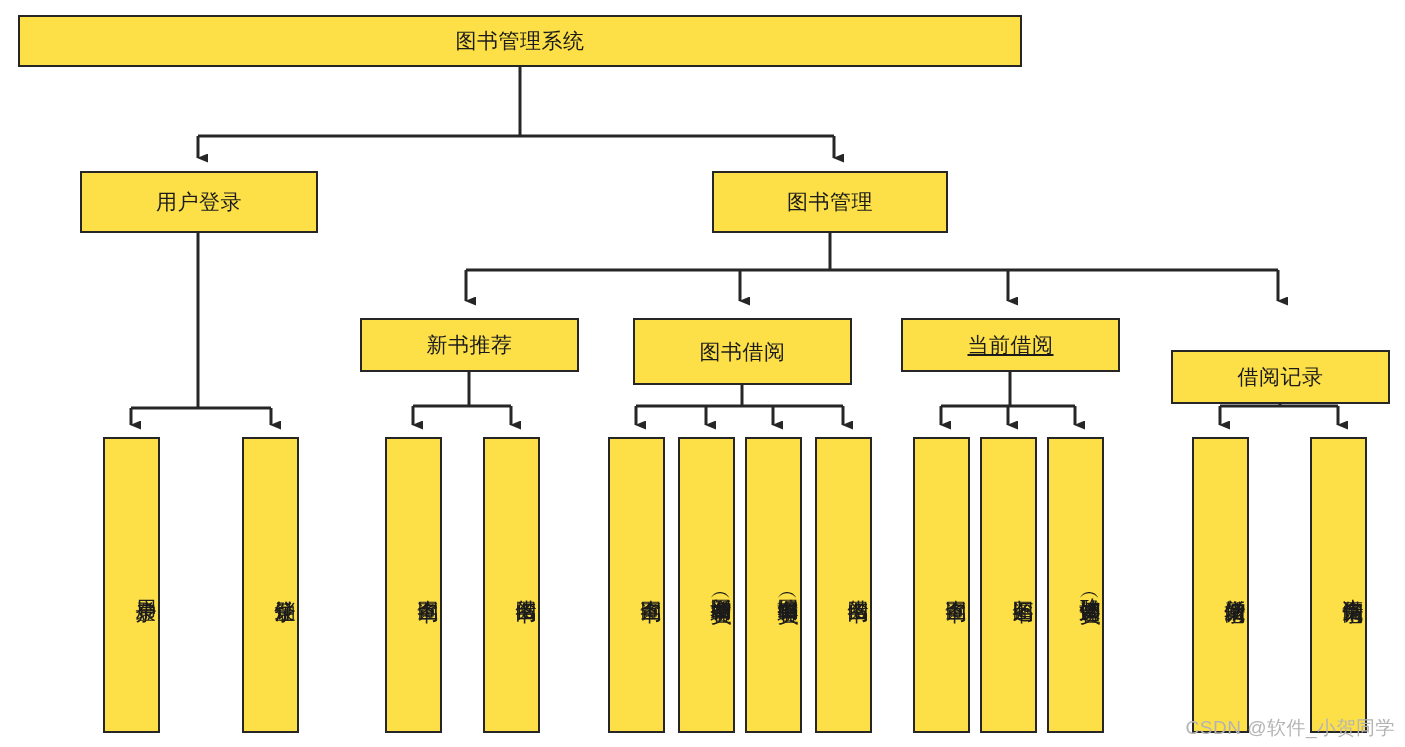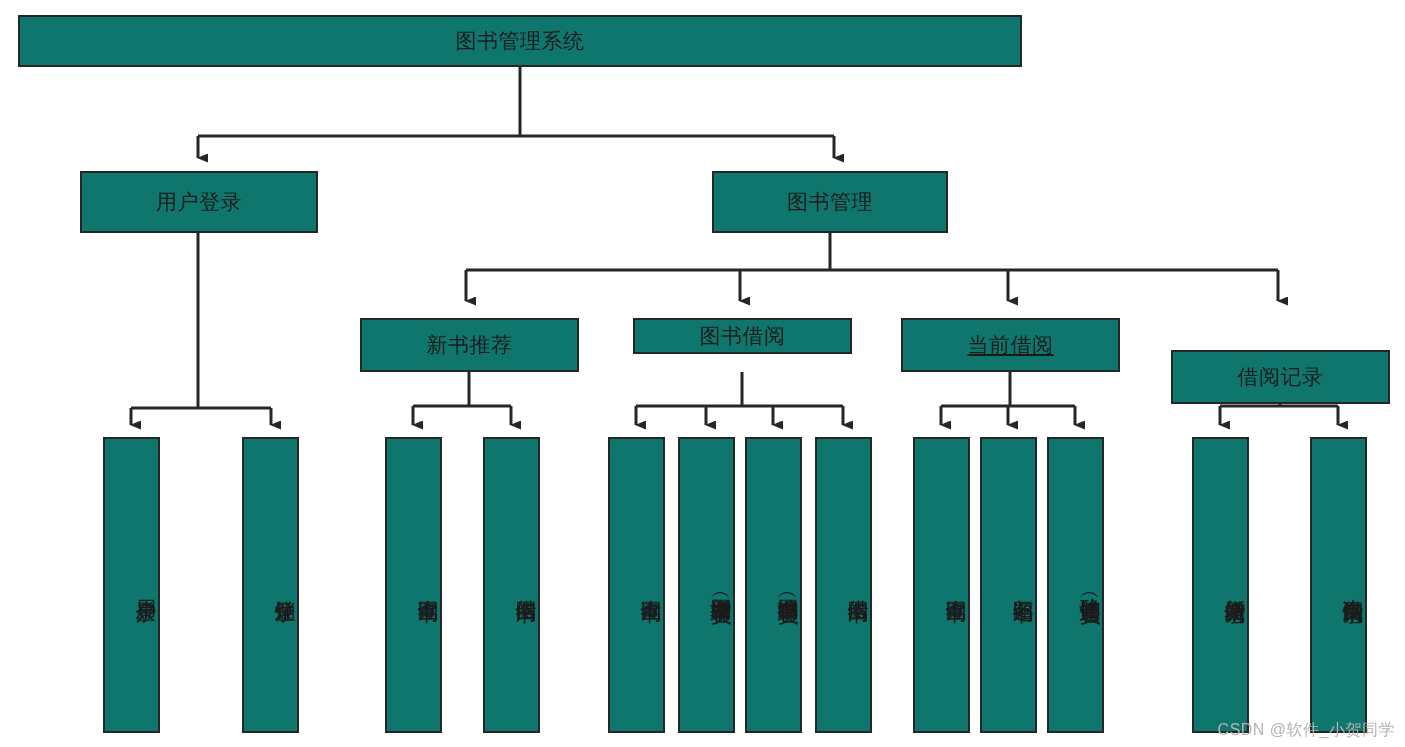--- a/index.html
+++ b/index.html
@@ -22,21 +22,21 @@
     position: absolute;
     left: 0;
     top: 0;
     width: 1405px;
     height: 747px;
     pointer-events: none;
   }
   .node {
     position: absolute;
     box-sizing: border-box;
-    background: #0f766e;
+    background: #fde047;
     border: 2px solid #262626;
     display: flex;
     align-items: center;
     justify-content: center;
     color: #1b1b1b;
   }
   .node.horiz {
     font-size: 21px;
     letter-spacing: 0.5px;
   }
@@ -56,21 +56,21 @@
     white-space: pre-line;
   }
   .node.vert .node-label {
     writing-mode: vertical-rl;
     text-orientation: upright;
   }
   #watermark {
     position: absolute;
     right: 10px;
     bottom: 6px;
-    font-size: 16px;
+    font-size: 19px;
     color: #b4b4b4;
     white-space: nowrap;
     letter-spacing: 0.5px;
   }
 </style>
 </head>
 <body>
 
 <div id="diagram-root">
 
@@ -131,21 +131,21 @@
   <div class="node horiz" style="left:80px; top:171px; width:238px; height:62px;">
     <span class="node-label">用户登录</span>
   </div>
   <div class="node horiz" style="left:712px; top:171px; width:236px; height:62px;">
     <span class="node-label">图书管理</span>
   </div>
 
   <div class="node horiz" style="left:360px; top:318px; width:219px; height:54px;">
     <span class="node-label">新书推荐</span>
   </div>
-  <div class="node horiz" style="left:633px; top:318px; width:219px; height:36px;">
+  <div class="node horiz" style="left:633px; top:318px; width:219px; height:67px;">
     <span class="node-label">图书借阅</span>
   </div>
   <div class="node horiz" style="left:901px; top:318px; width:219px; height:54px;text-decoration:underline;">
     <span class="node-label">当前借阅</span>
   </div>
   <div class="node horiz" style="left:1171px; top:318px; width:219px; height:54px;margin-top:32px;">
     <span class="node-label">借阅记录</span>
   </div>
 
   <div class="node vert" style="left:103px; top:437px; width:57px; height:296px;">

